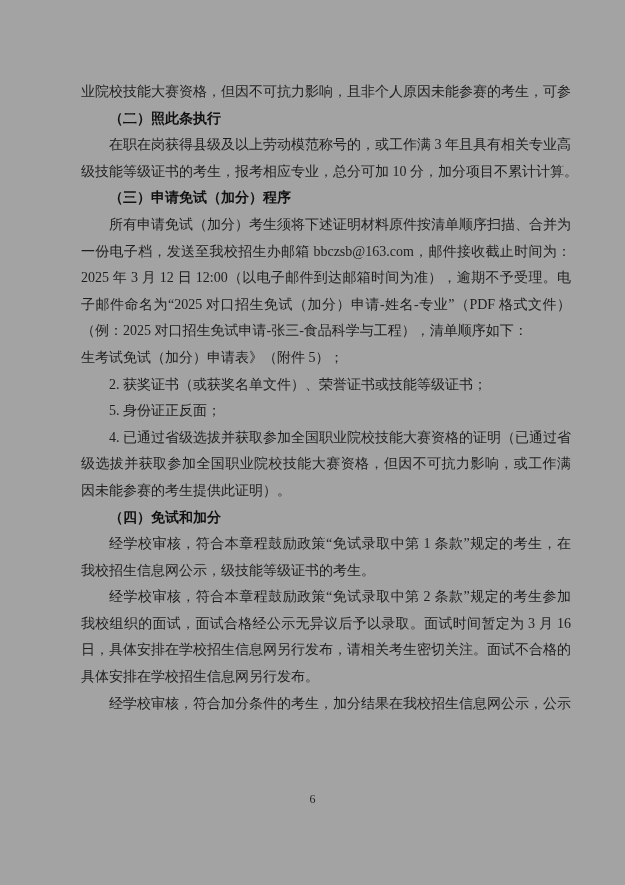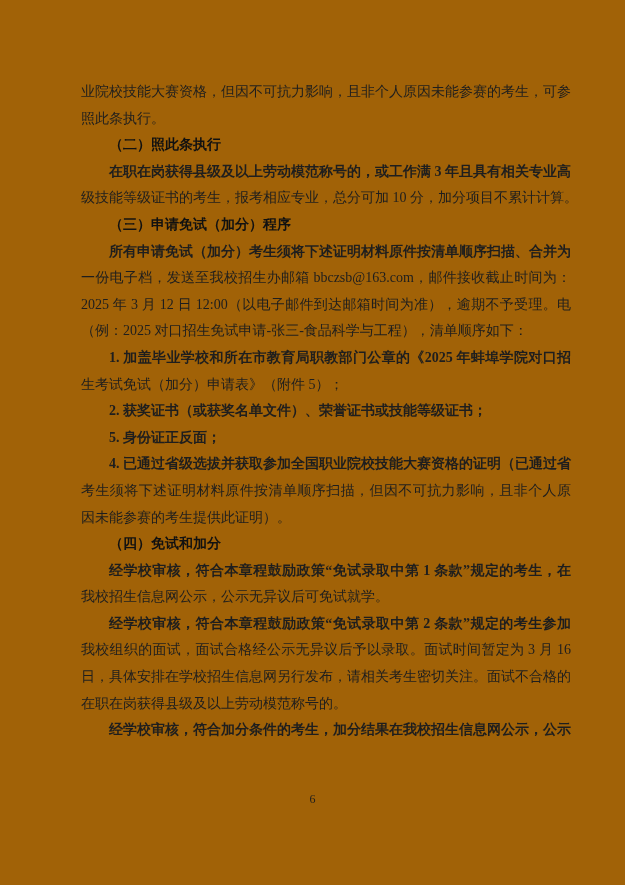--- a/index.html
+++ b/index.html
@@ -14,38 +14,37 @@
     overflow: hidden;
     font-family: "Liberation Serif", "DejaVu Serif", serif;
     color: #1e1e1e;
   }
   .doc-page {
     position: absolute;
     left: 0;
     top: 0;
     width: 625px;
     height: 885px;
-    background: #a16207;
+    background: #a3a3a3;
   }
   .doc-body {
     position: absolute;
     left: 81px;
     top: 79px;
     width: 490px;
   }
   .line {
     font-size: 14px;
     line-height: 26.6px;
     height: 26.6px;
     white-space: nowrap;
     text-align: left;
   }
   .line.indent {
     padding-left: 28px;
-    font-weight: bold;
   }
   .line.justify {
     text-align: justify;
     text-align-last: justify;
     text-justify: inter-ideograph;
   }
   .line.bold {
     font-weight: bold;
     color: #111111;
   }
@@ -59,39 +58,38 @@
     line-height: 16px;
     color: #1e1e1e;
   }
 </style>
 </head>
 <body>
 
 <div class="doc-page">
   <div class="doc-body" id="doc-body">
       <div class="line justify">业院校技能大赛资格，但因不可抗力影响，且非个人原因未能参赛的考生，可参</div>
-      <div class="line">照此条执行。</div>
       <div class="line indent bold">（二）照此条执行</div>
       <div class="line indent justify">在职在岗获得县级及以上劳动模范称号的，或工作满 3 年且具有相关专业高</div>
       <div class="line">级技能等级证书的考生，报考相应专业，总分可加 10 分，加分项目不累计计算。</div>
       <div class="line indent bold">（三）申请免试（加分）程序</div>
       <div class="line indent justify">所有申请免试（加分）考生须将下述证明材料原件按清单顺序扫描、合并为</div>
       <div class="line justify">一份电子档，发送至我校招生办邮箱 bbczsb@163.com，邮件接收截止时间为：</div>
       <div class="line justify">2025 年 3 月 12 日 12:00（以电子邮件到达邮箱时间为准），逾期不予受理。电</div>
+      <div class="line justify">子邮件命名为“2025 对口招生免试（加分）申请-姓名-专业”（PDF 格式文件）</div>
       <div class="line">（例：2025 对口招生免试申请-张三-食品科学与工程），清单顺序如下：</div>
-      <div class="line indent justify">1. 加盖毕业学校和所在市教育局职教部门公章的《2025 年蚌埠学院对口招</div>
       <div class="line">生考试免试（加分）申请表》（附件 5）；</div>
       <div class="line indent">2. 获奖证书（或获奖名单文件）、荣誉证书或技能等级证书；</div>
       <div class="line indent">5. 身份证正反面；</div>
       <div class="line indent justify">4. 已通过省级选拔并获取参加全国职业院校技能大赛资格的证明（已通过省</div>
-      <div class="line justify">考生须将下述证明材料原件按清单顺序扫描，但因不可抗力影响，且非个人原</div>
+      <div class="line justify">级选拔并获取参加全国职业院校技能大赛资格，但因不可抗力影响，或工作满</div>
       <div class="line">因未能参赛的考生提供此证明）。</div>
       <div class="line indent bold">（四）免试和加分</div>
       <div class="line indent justify">经学校审核，符合本章程鼓励政策“免试录取中第 1 条款”规定的考生，在</div>
-      <div class="line">我校招生信息网公示，公示无异议后可免试就学。</div>
+      <div class="line">我校招生信息网公示，级技能等级证书的考生。</div>
       <div class="line indent justify">经学校审核，符合本章程鼓励政策“免试录取中第 2 条款”规定的考生参加</div>
       <div class="line justify">我校组织的面试，面试合格经公示无异议后予以录取。面试时间暂定为 3 月 16</div>
       <div class="line justify">日，具体安排在学校招生信息网另行发布，请相关考生密切关注。面试不合格的</div>
-      <div class="line">在职在岗获得县级及以上劳动模范称号的。</div>
+      <div class="line">具体安排在学校招生信息网另行发布。</div>
       <div class="line indent justify">经学校审核，符合加分条件的考生，加分结果在我校招生信息网公示，公示</div>
     </div>
   <div class="page-number">6</div>
 </div>
 
 </body></html>

